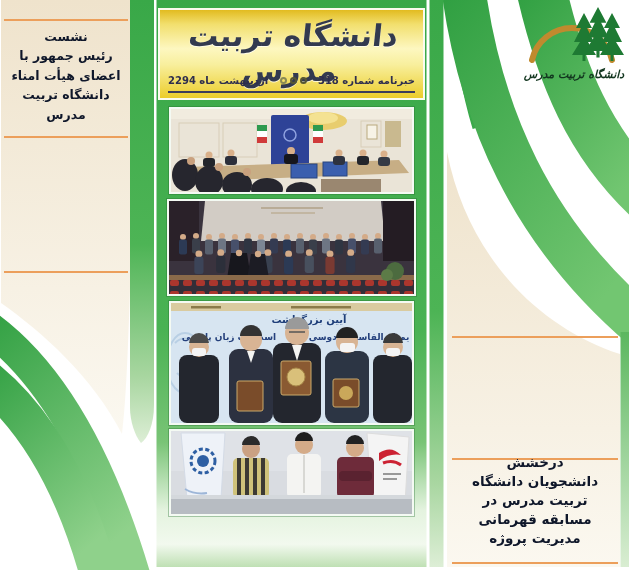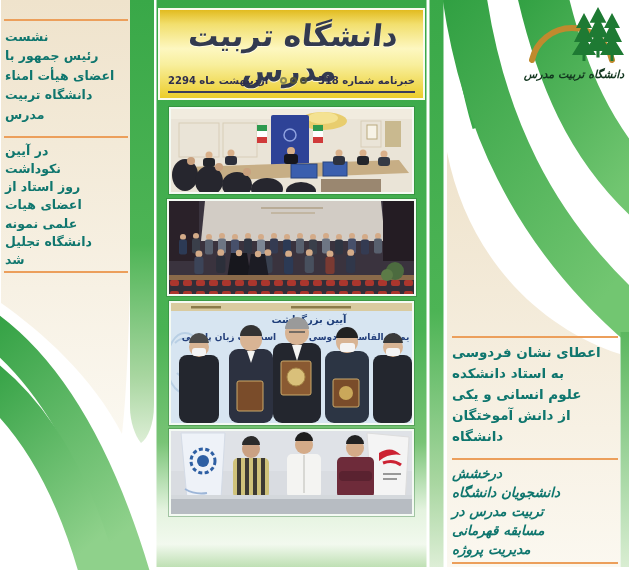--- a/index.html
+++ b/index.html
@@ -16,22 +16,22 @@
     transform:skewX(-6deg);text-shadow:0 1px 0 rgba(255,255,255,.7);}
   .masthead-sub{position:absolute;left:8px;right:8px;bottom:10px;height:15px;
     display:flex;direction:rtl;justify-content:space-between;align-items:center;
     font-size:10px;font-weight:bold;color:#2e2e4e;}
   .masthead-rule{position:absolute;left:8px;right:8px;bottom:5px;border-top:2px solid #3c3c5a;}
   .rings{display:flex;gap:3px;align-items:center;}
   .ring{width:7px;height:7px;border-radius:50%;border:2px solid #565634;box-sizing:border-box;}
   .ring.lite{border-color:#8a8a55;}
 
   
-  .headline{position:absolute;z-index:3;direction:rtl;text-align:left;
-    font-weight:bold;color:#0f766e;white-space:pre-line;}
+  .headline{position:absolute;z-index:3;direction:rtl;text-align:center;
+    font-weight:bold;color:#0f172a;white-space:pre-line;}
   .hl-left{font-size:12.5px;line-height:1.55;}
   .hl-right{font-size:13.5px;line-height:1.55;}
   .divider{position:absolute;z-index:3;border-top:2px solid #ec9f5b;}
 
   
   .photo{position:absolute;z-index:3;border:2px solid #f4faf3;box-sizing:border-box;
     box-shadow:0 0 0 1px rgba(35,110,45,.35);background:#ddd;}
   .photo svg{display:block;width:100%;height:100%;}
 
   
@@ -118,37 +118,25 @@
     </svg>
   </div>
 
   <div class="divider" style="left:4px;top:19px;width:124px;"></div>
   <div class="headline hl-left" style="left:5px;top:27px;width:122px;">نشست
 رئیس جمهور با
 اعضای هیأت امناء
 دانشگاه تربیت
 مدرس</div>
   <div class="divider" style="left:4px;top:136px;width:124px;"></div>
-  <div class="headline hl-left" style="left:5px;top:142px;width:122px;line-height:1.45;">در آیین
-نکوداشت
-روز استاد از
-اعضای هیات
-علمی نمونه
-دانشگاه تجلیل
-شد</div>
   <div class="divider" style="left:4px;top:271px;width:124px;"></div>
 
   <div class="divider" style="left:452px;top:336px;width:166px;"></div>
-  <div class="headline hl-right" style="left:452px;top:342px;width:166px;">اعطای نشان فردوسی
-به استاد دانشکده
-علوم انسانی و یکی
-از دانش آموختگان
-دانشگاه</div>
   <div class="divider" style="left:452px;top:458px;width:166px;"></div>
-  <div class="headline hl-right" style="left:452px;top:464px;width:166px;line-height:1.4;font-style:italic;">درخشش
+  <div class="headline hl-right" style="left:452px;top:453px;width:166px;line-height:1.4;">درخشش
 دانشجویان دانشگاه
 تربیت مدرس در
 مسابقه قهرمانی
 مدیریت پروژه</div>
   <div class="divider" style="left:452px;top:562px;width:166px;"></div>
 
   <div class="photo" style="left:169px;top:107px;width:245px;height:87px;">
     <svg viewBox="0 0 241 83" preserveAspectRatio="none" aria-hidden="true">
       <rect width="241" height="83" fill="#eae4d7"></rect>
       <rect width="241" height="10" fill="#f1ecdf"></rect>

